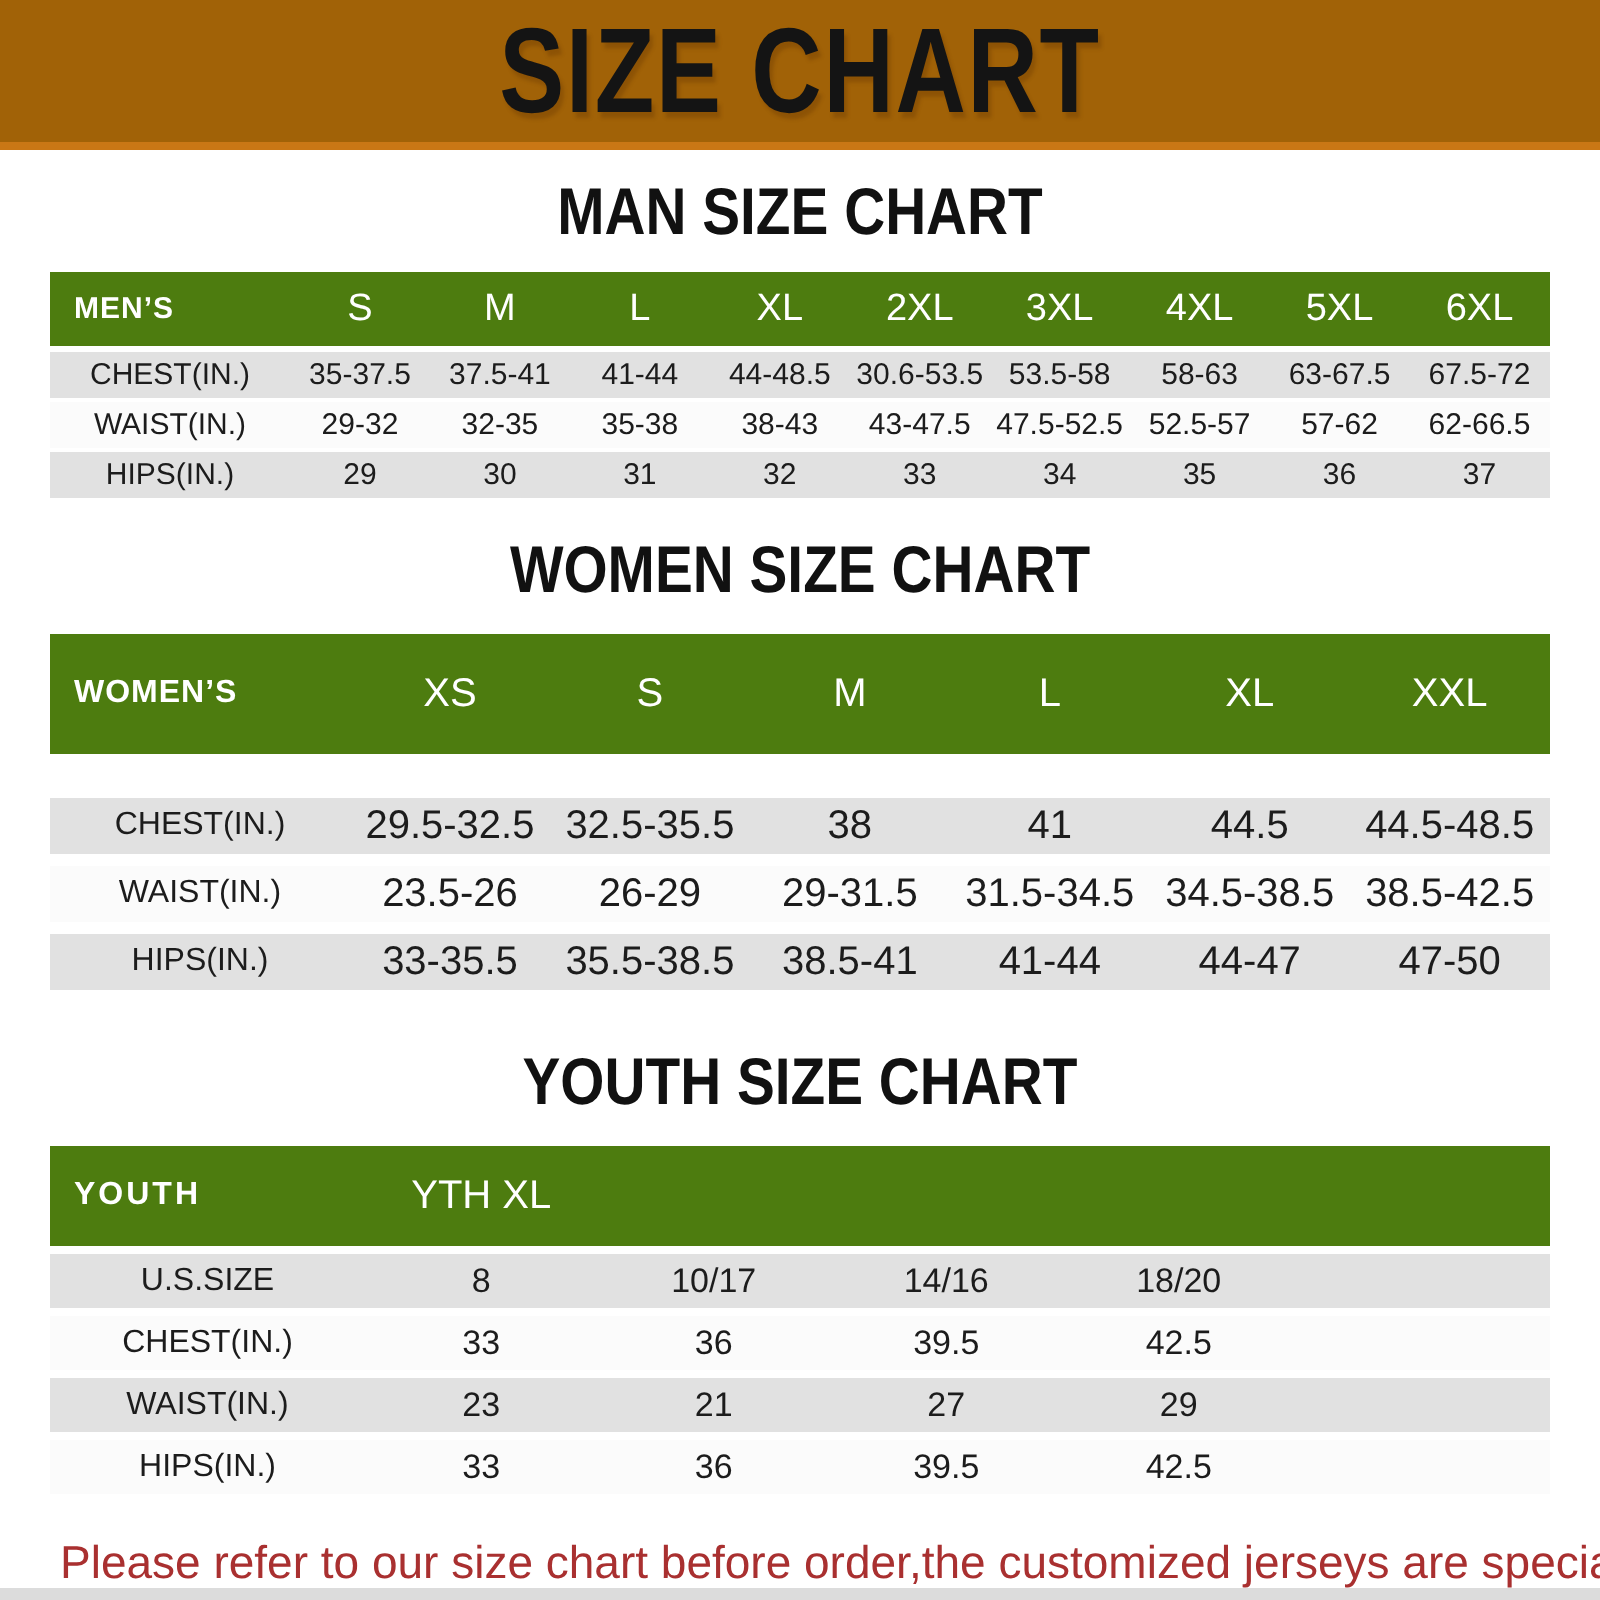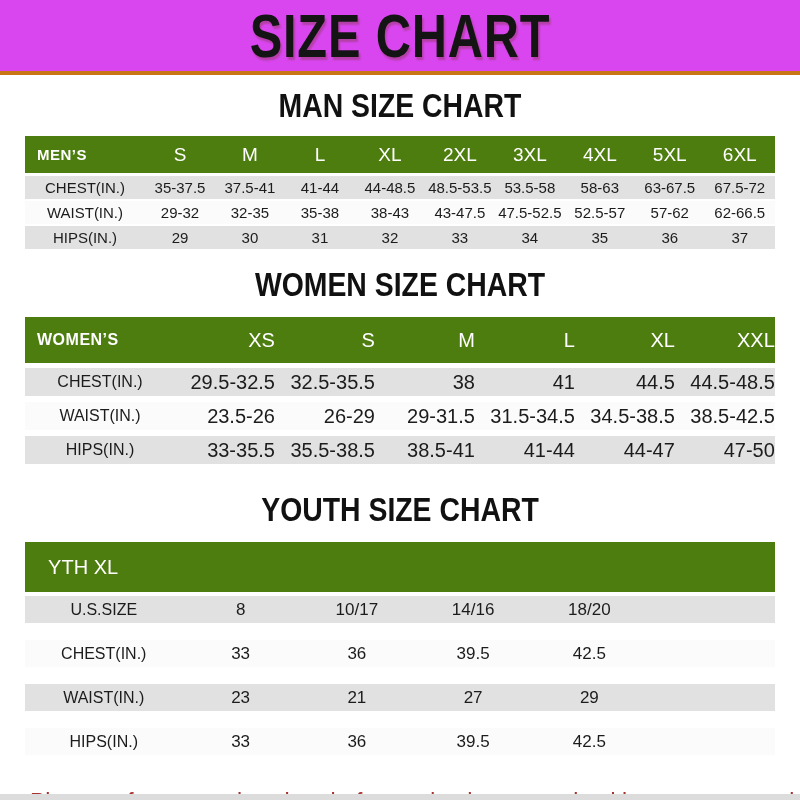--- a/index.html
+++ b/index.html
@@ -7,21 +7,21 @@
     width: 800px; height: 800px;
     background: #ffffff;
     font-family: "Liberation Sans", sans-serif;
     position: relative;
     overflow: hidden;
   }
 
   
   .banner {
     height: 71px;
-    background: #d946ef;
+    background: #a16207;
     border-bottom: 4px solid #C97715;
     display: flex; align-items: center; justify-content: center;
   }
   .banner h1 {
     margin: 0;
     font-size: 58px;
     font-weight: bold;
     color: #141414;
     line-height: 1;
     transform: scaleX(0.84) scaleY(1.04);
@@ -72,31 +72,31 @@
 
   
   .men-table .thead { height: 37px; margin-bottom: 3px; }
   .men-table .trow:not(.thead) { height: 23px; margin-bottom: 2px; }
   .men-table .head-label { font-size: 27px; }
   .men-table .cell.label { width: 16%; font-size: 15px; }
   .men-table .cell.col   { width: 9.33%; }
   .men-table .trow:not(.thead) .cell.col { font-size: 15px; }
 
   
-  .women-table .thead { height: 46px; margin-bottom: 5px; }
+  .women-table .thead { height: 60px; margin-bottom: 22px; }
   .women-table .trow:not(.thead) { height: 28px; margin-bottom: 6px; }
   .women-table .head-label { font-size: 27px; }
   .women-table .head-col { font-size: 20px; }
   .women-table .cell.label { width: 20%; font-size: 16px; }
-  .women-table .cell.col   { width: 13.33%; text-align: right; }
+  .women-table .cell.col   { width: 13.33%; }
   .women-table .trow:not(.thead) .cell.col { font-size: 20px; }
 
   
   .youth-table .thead { height: 50px; margin-bottom: 4px; }
-  .youth-table .trow:not(.thead) { height: 27px; margin-bottom: 17px; }
+  .youth-table .trow:not(.thead) { height: 27px; margin-bottom: 4px; }
   .youth-table .head-label { font-size: 27px; letter-spacing: 1.5px; }
   .youth-table .head-col { font-size: 20px; }
   .youth-table .cell.label { width: 21%; font-size: 16px; }
   .youth-table .cell.col   { width: 15.5%; }
   .youth-table .trow:not(.thead) .cell.col { font-size: 17px; }
 
   
   .note {
     margin: 15px 0 0 30px;
     color: #A93030;
@@ -135,21 +135,21 @@
           <div class="cell col head-col">4XL</div>
           <div class="cell col head-col">5XL</div>
           <div class="cell col head-col">6XL</div>
         </div>
         <div class="trow stripe">
           <div class="cell label row-label">CHEST(IN.)</div>
           <div class="cell col value">35-37.5</div>
           <div class="cell col value">37.5-41</div>
           <div class="cell col value">41-44</div>
           <div class="cell col value">44-48.5</div>
-          <div class="cell col value">48.5-53.5</div>
+          <div class="cell col value">30.6-53.5</div>
           <div class="cell col value">53.5-58</div>
           <div class="cell col value">58-63</div>
           <div class="cell col value">63-67.5</div>
           <div class="cell col value">67.5-72</div>
         </div>
         <div class="trow plain">
           <div class="cell label row-label">WAIST(IN.)</div>
           <div class="cell col value">29-32</div>
           <div class="cell col value">32-35</div>
           <div class="cell col value">35-38</div>
@@ -214,20 +214,21 @@
           <div class="cell col value">44-47</div>
           <div class="cell col value">47-50</div>
         </div>
       </div>
   </section>
 
   <section class="section youth-section">
     <h2>YOUTH SIZE CHART</h2>
     <div class="table youth-table">
         <div class="trow thead">
+          <div class="cell label head-label">YOUTH</div>
           <div class="cell col head-col">YTH XL</div>
         </div>
         <div class="trow stripe">
           <div class="cell label row-label">U.S.SIZE</div>
           <div class="cell col value">8</div>
           <div class="cell col value">10/17</div>
           <div class="cell col value">14/16</div>
           <div class="cell col value">18/20</div>
         </div>
         <div class="trow plain">

